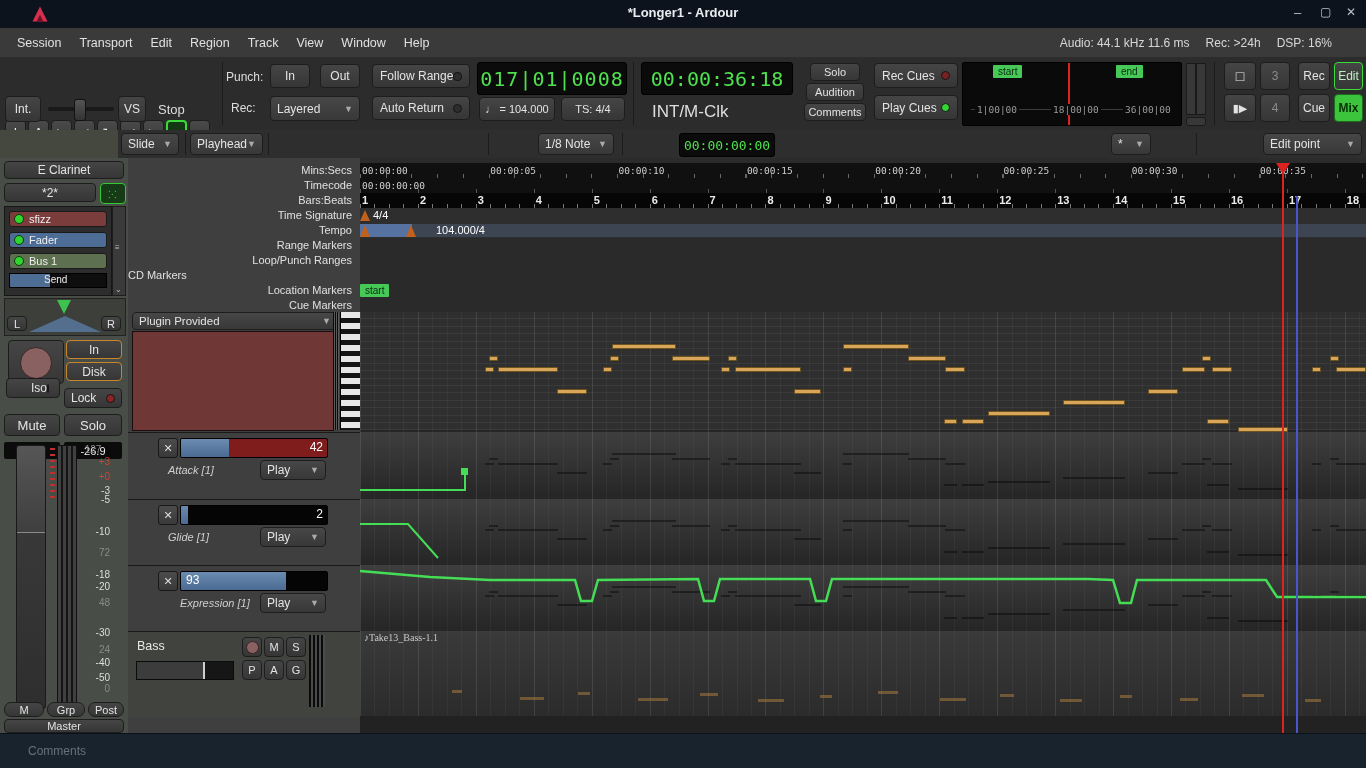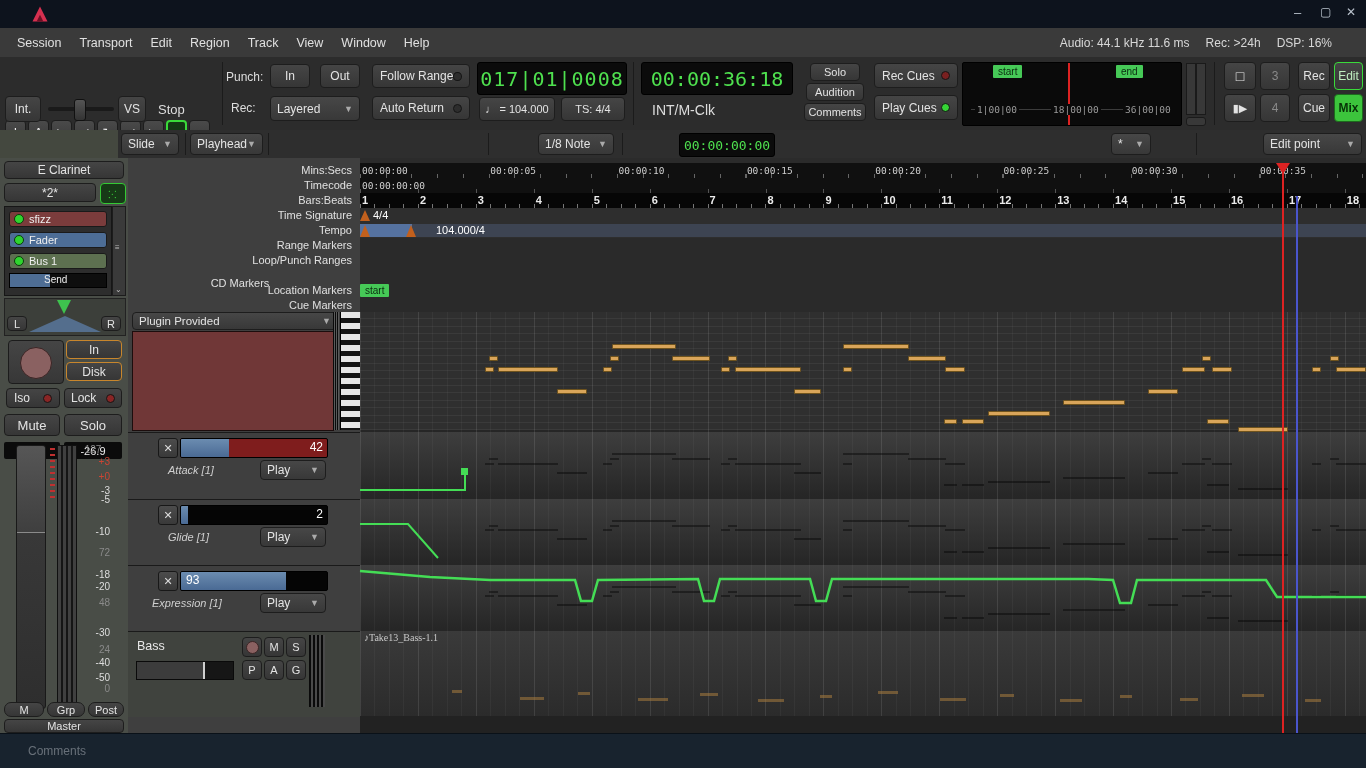--- a/index.html
+++ b/index.html
@@ -30,20 +30,21 @@
 
 <div id="root">
 
   <div class="abs" style="left:0;top:0;width:1366px;height:28px;background:#0d131d;border-bottom:1px solid #000;">
     <div class="abs" style="left:30px;top:4px;">
       <svg width="20" height="20" viewBox="0 0 24 24">
           <path d="M3 21 L12 3 L21 21 Z" fill="#d63050"></path>
           <path d="M8 21 L12 13 L16 21 Z" fill="#6e1024"></path>
         </svg>
     </div>
+    <div class="abs" style="left:0;top:5px;width:1366px;text-align:center;font-weight:bold;font-size:13px;color:#e9ecef;">*Longer1 - Ardour</div>
     <div class="abs" style="left:1294px;top:5px;font-size:13px;color:#b9c2cc;">–</div>
     <div class="abs" style="left:1320px;top:5px;font-size:12px;color:#b9c2cc;">▢</div>
     <div class="abs" style="left:1346px;top:5px;font-size:12px;color:#b9c2cc;">✕</div>
   </div>
 
   <div class="abs" style="left:0;top:28px;width:1366px;height:29px;background:#3a3a3a;border-bottom:1px solid #242424;">
     <div id="menu-items" class="abs" style="left:8px;top:0;height:29px;display:flex;align-items:center;">
         <div style="position: static; padding: 0px 9px; font-size: 12.5px; color: rgb(224, 224, 224);">Session</div>
         <div style="position: static; padding: 0px 9px; font-size: 12.5px; color: rgb(224, 224, 224);">Transport</div>
         <div style="position: static; padding: 0px 9px; font-size: 12.5px; color: rgb(224, 224, 224);">Edit</div>
@@ -100,21 +101,21 @@
     <div class="btn" style="left:372px;top:39px;width:98px;height:24px;justify-content:flex-start;padding:0 7px;">
       <span>Auto Return</span>
         <span class="led" style="margin-left:auto;"></span>
     </div>
 
     <div class="clock" style="left:477px;top:5px;width:148px;height:31px;font-size:20px;letter-spacing:1px;">017|01|0008</div>
     <div class="btn small" style="left:479px;top:40px;width:76px;height:24px;">♩ = 104.000</div>
     <div class="btn small" style="left:561px;top:40px;width:64px;height:24px;">TS: 4/4</div>
     <div class="sep" style="left:633px;top:5px;height:63px;"></div>
     <div class="clock" style="left:641px;top:5px;width:150px;height:31px;font-size:20px;">00:00:36:18</div>
-    <div class="lbl" style="left:652px;top:45px;font-size:14px;color:#ddd;">INT/M-Clk</div>
+    <div class="lbl" style="left:652px;top:45px;font-size:17px;color:#ddd;">INT/M-Clk</div>
 
     <div class="btn small" style="left:810px;top:6px;width:50px;height:18px;">Solo</div>
     <div class="btn small" style="left:806px;top:26px;width:58px;height:18px;">Audition</div>
     <div class="btn small" style="left:804px;top:46px;width:62px;height:18px;">Comments</div>
 
     <div class="btn" style="left:874px;top:6px;width:84px;height:25px;justify-content:flex-start;padding:0 7px;">
       <span>Rec Cues</span>
         <span class="led darkred" style="margin-left:auto;"></span>
     </div>
     <div class="btn" style="left:874px;top:38px;width:84px;height:25px;justify-content:flex-start;padding:0 7px;">
@@ -237,21 +238,21 @@
       <div class="btn small" style="left:2px;top:17px;width:20px;height:15px;">L</div>
       <div class="btn small" style="left:96px;top:17px;width:20px;height:15px;">R</div>
     </div>
 
     <div class="abs" style="left:8px;top:182px;width:54px;height:42px;background:linear-gradient(#454545,#373737);border:1px solid #1c1c1c;border-radius:4px;">
       <div class="abs" style="left:11px;top:6px;width:30px;height:30px;border-radius:50%;background:#8a6161;border:1px solid #3a2525;"></div>
     </div>
     <div class="btn" style="left:66px;top:182px;width:56px;height:19px;border:1px solid #c8862c;">In</div>
     <div class="btn" style="left:66px;top:204px;width:56px;height:19px;border:1px solid #c8862c;">Disk</div>
 
-    <div class="btn" style="left:6px;top:230px;width:54px;height:20px;justify-content:flex-start;padding:0 7px;">
+    <div class="btn" style="left:6px;top:220px;width:54px;height:20px;justify-content:flex-start;padding:0 24px;">
       <span>Iso</span>
         <span class="led red" style="margin-left:auto;"></span>
     </div>
     <div class="btn" style="left:64px;top:230px;width:58px;height:20px;justify-content:flex-start;padding:0 6px;">
       <span>Lock</span>
         <span class="led red" style="margin-left:auto;"></span>
     </div>
     <div class="btn" style="left:4px;top:256px;width:56px;height:22px;font-size:13px;">Mute</div>
     <div class="btn" style="left:64px;top:256px;width:58px;height:22px;font-size:13px;">Solo</div>
 
@@ -290,21 +291,21 @@
 
   <div class="abs" style="left:128px;top:158px;width:232px;height:154px;background:#3f3f3f;border-bottom:1px solid #111;"></div>
   <div id="ruler-labels">
       <div style="position: absolute; left: 128px; top: 163px; width: 224px; text-align: right; font-size: 11px; color: rgb(224, 224, 224); line-height: 15px;">Mins:Secs</div>
       <div style="position: absolute; left: 128px; top: 178px; width: 224px; text-align: right; font-size: 11px; color: rgb(224, 224, 224); line-height: 15px;">Timecode</div>
       <div style="position: absolute; left: 128px; top: 193px; width: 224px; text-align: right; font-size: 11px; color: rgb(224, 224, 224); line-height: 15px;">Bars:Beats</div>
       <div style="position: absolute; left: 128px; top: 208px; width: 224px; text-align: right; font-size: 11px; color: rgb(224, 224, 224); line-height: 15px;">Time Signature</div>
       <div style="position: absolute; left: 128px; top: 223px; width: 224px; text-align: right; font-size: 11px; color: rgb(224, 224, 224); line-height: 15px;">Tempo</div>
       <div style="position: absolute; left: 128px; top: 238px; width: 224px; text-align: right; font-size: 11px; color: rgb(224, 224, 224); line-height: 15px;">Range Markers</div>
       <div style="position: absolute; left: 128px; top: 253px; width: 224px; text-align: right; font-size: 11px; color: rgb(224, 224, 224); line-height: 15px;">Loop/Punch Ranges</div>
-      <div style="position: absolute; left: 128px; top: 268px; width: 224px; text-align: center; font-size: 11px; color: rgb(224, 224, 224); line-height: 15px; margin-top: 8px;">CD Markers</div>
+      <div style="position: absolute; left: 128px; top: 268px; width: 224px; text-align: left; font-size: 11px; color: rgb(224, 224, 224); line-height: 15px;">CD Markers</div>
       <div style="position: absolute; left: 128px; top: 283px; width: 224px; text-align: right; font-size: 11px; color: rgb(224, 224, 224); line-height: 15px;">Location Markers</div>
       <div style="position: absolute; left: 128px; top: 298px; width: 224px; text-align: right; font-size: 11px; color: rgb(224, 224, 224); line-height: 15px;">Cue Markers</div>
     </div>
 
   <div class="abs" style="left:360px;top:158px;width:1006px;height:154px;background:#2b2b2b;border-bottom:1px solid #111;overflow:hidden;">
     <div class="abs" style="left:0;top:5px;width:1006px;height:15px;background:#101010;border-bottom:1px solid #000;">
       <div class="abs" style="left:0;bottom:0;width:1006px;height:4px;background:repeating-linear-gradient(90deg,#666 0 1px,transparent 1px 25.7px);"></div>
     </div>
     <div class="abs" style="left:0;top:20px;width:1006px;height:15px;background:#101010;border-bottom:1px solid #000;">
       <div class="tick-lbl" style="left:2px;top:2px;">00:00:00:00</div>
@@ -397,21 +398,21 @@
             <div style="position: static;">Play</div>
             <div style="position: static; margin-left: auto; font-size: 9px; color: rgb(170, 170, 170);">▼</div>
           </div>
         </div>
         <div style="position: absolute; left: 0px; top: 253px; width: 232px; height: 64px; border-top: 1px solid rgb(26, 26, 26);">
           <div style="position: absolute; left: 30px; top: 5px; width: 18px; height: 18px; background: linear-gradient(rgb(76, 76, 76), rgb(57, 57, 57)); border: 1px solid rgb(24, 24, 24); border-radius: 3px; color: rgb(221, 221, 221); font-size: 11px; display: flex; align-items: center; justify-content: center;">✕</div>
           <div style="position: absolute; left: 52px; top: 5px; width: 146px; height: 18px; background: rgb(5, 5, 5); border: 1px solid rgb(0, 0, 0); border-radius: 2px; overflow: hidden;">
             <div style="position: absolute; left: 0px; top: 0px; width: 105px; height: 18px; background: linear-gradient(rgb(107, 140, 176), rgb(74, 106, 148));"></div>
             <div style="position: absolute; left: 5px; top: 1px; font-size: 12px; color: rgb(255, 255, 255);">93</div>
           </div>
-          <div style="position: absolute; left: 24px; top: 31px; font-style: italic; font-size: 11px; color: rgb(207, 207, 207);">Expression [1]</div>
+          <div style="position: absolute; left: 52px; top: 31px; font-style: italic; font-size: 11px; color: rgb(207, 207, 207);">Expression [1]</div>
           <div style="position: absolute; left: 132px; top: 27px; width: 66px; height: 20px; background: linear-gradient(rgb(71, 71, 71), rgb(56, 56, 56)); border: 1px solid rgb(29, 29, 29); border-radius: 4px; color: rgb(227, 227, 227); font-size: 12px; display: flex; align-items: center; padding: 0px 6px; box-sizing: border-box;">
             <div style="position: static;">Play</div>
             <div style="position: static; margin-left: auto; font-size: 9px; color: rgb(170, 170, 170);">▼</div>
           </div>
         </div>
       </div>
 
     <div class="abs" style="left:0;top:319px;width:232px;height:85px;background:#40433e;border-top:1px solid #1a1a1a;">
       <div class="lbl" style="left:9px;top:7px;font-size:12.5px;color:#e8e8e8;">Bass</div>
       <div class="btn" style="left:114px;top:5px;width:20px;height:20px;border-radius:4px;">

